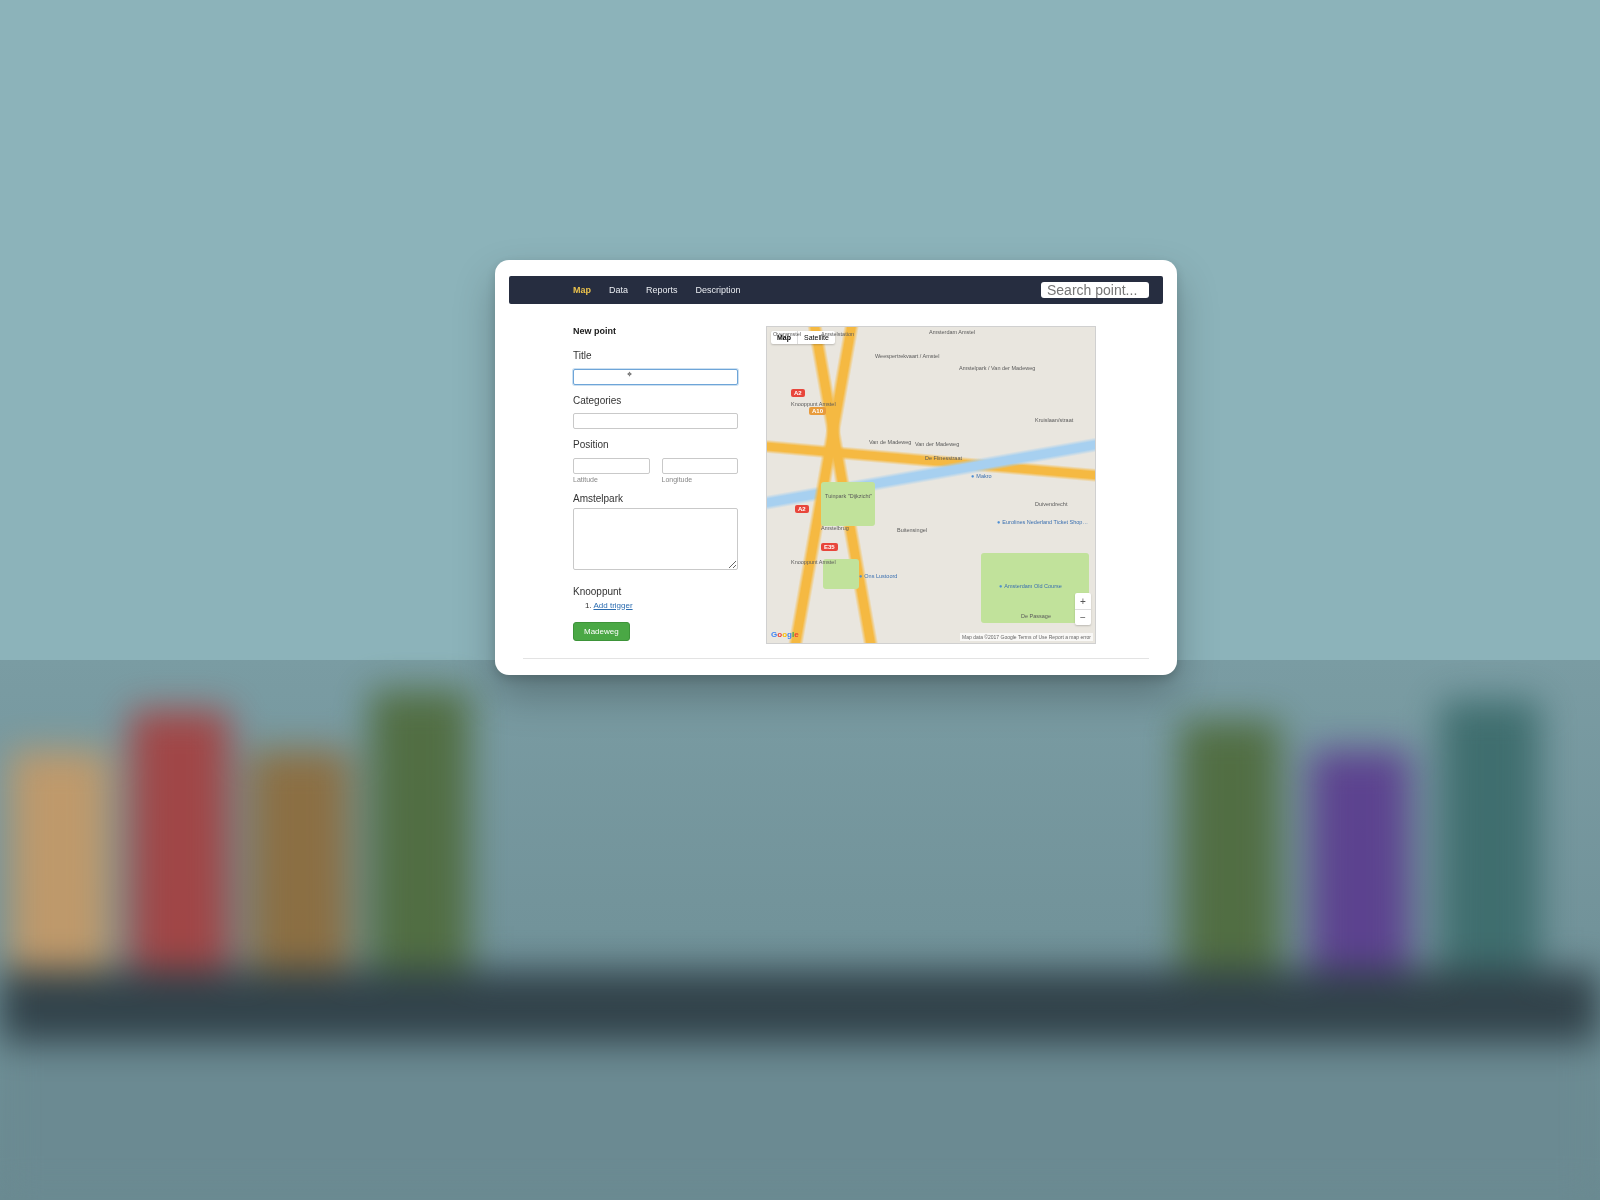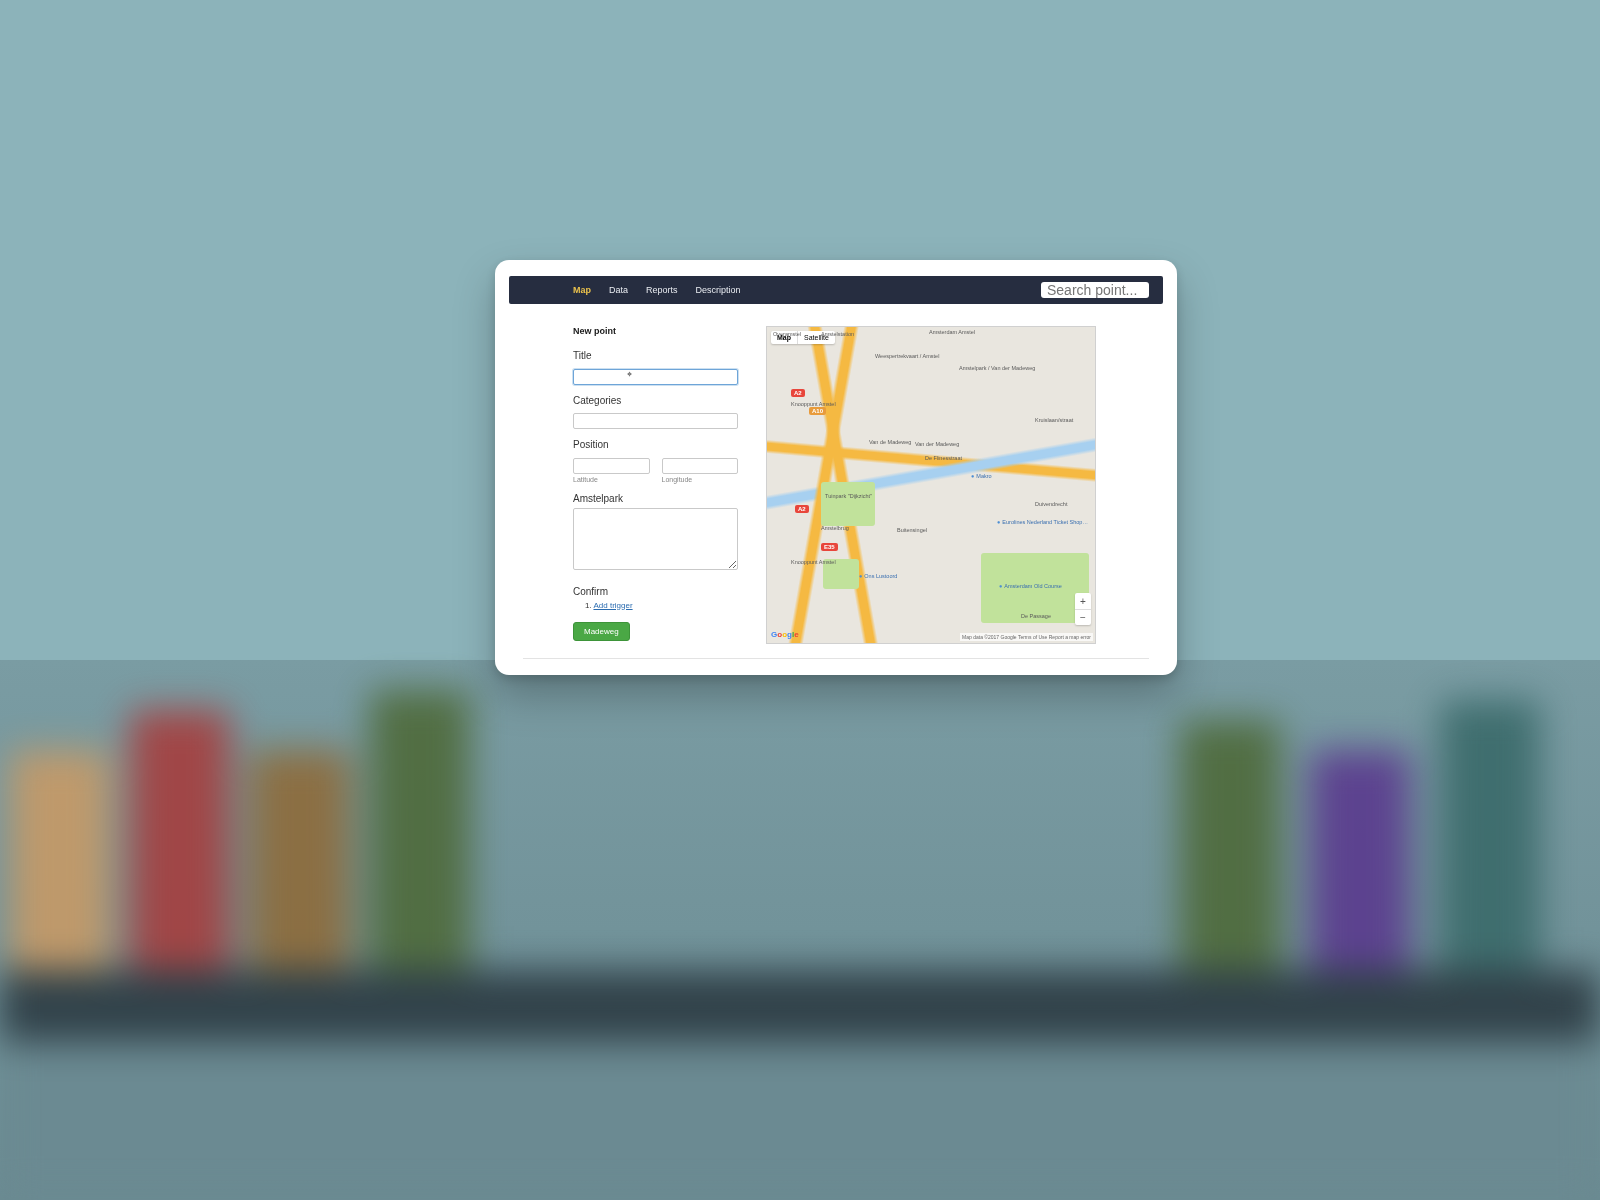--- a/index.html
+++ b/index.html
@@ -135,21 +135,21 @@
         <div class="col">
           <input class="input" value="" style="">
           <div class="sublabel">Longitude</div>
         </div>
       </div>
 
       <label class="label">Amstelpark</label>
       <textarea class="textarea" style=""></textarea>
 
       <div class="triggers">
-        <label class="label" style="margin-top:8px">Confirm</label>
+        <label class="label" style="margin-top:8px">Knooppunt</label>
         <div class="ol">
           <span>1.</span>
           <a class="link">Add trigger</a>
         </div>
       </div>
 
       <button class="confirm">Madeweg</button>
     </div>
 
     <div class="map-wrap">

